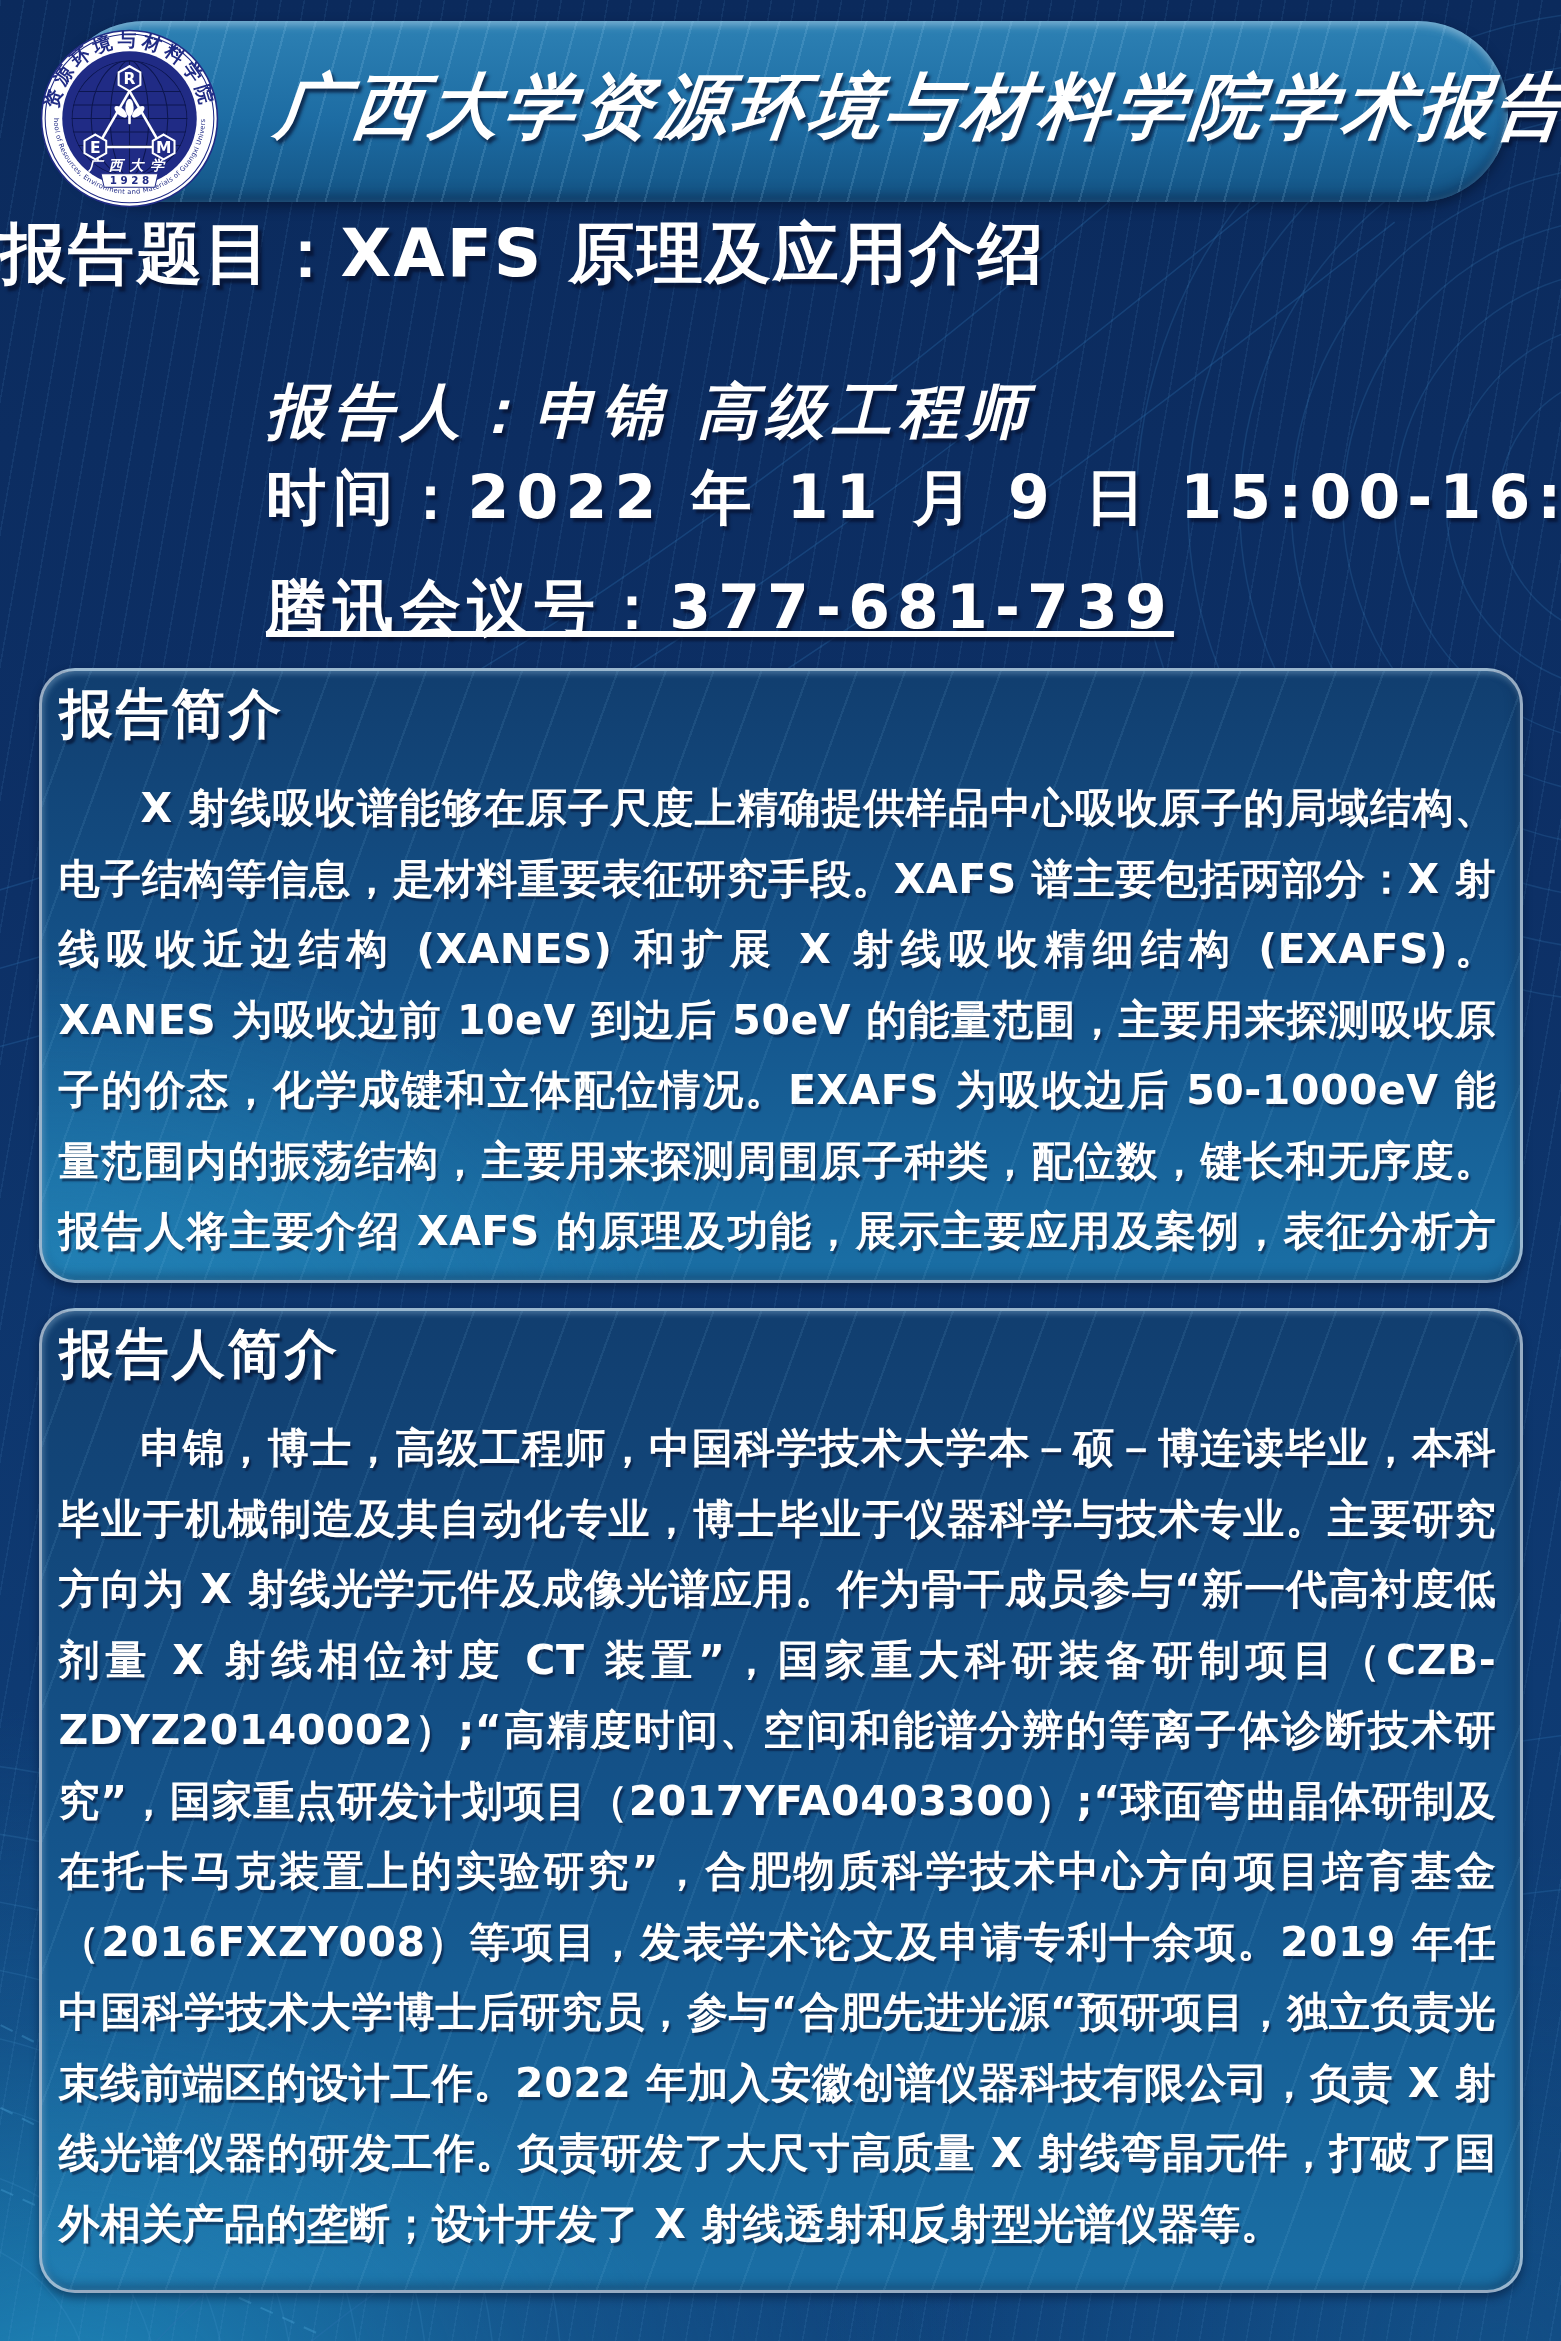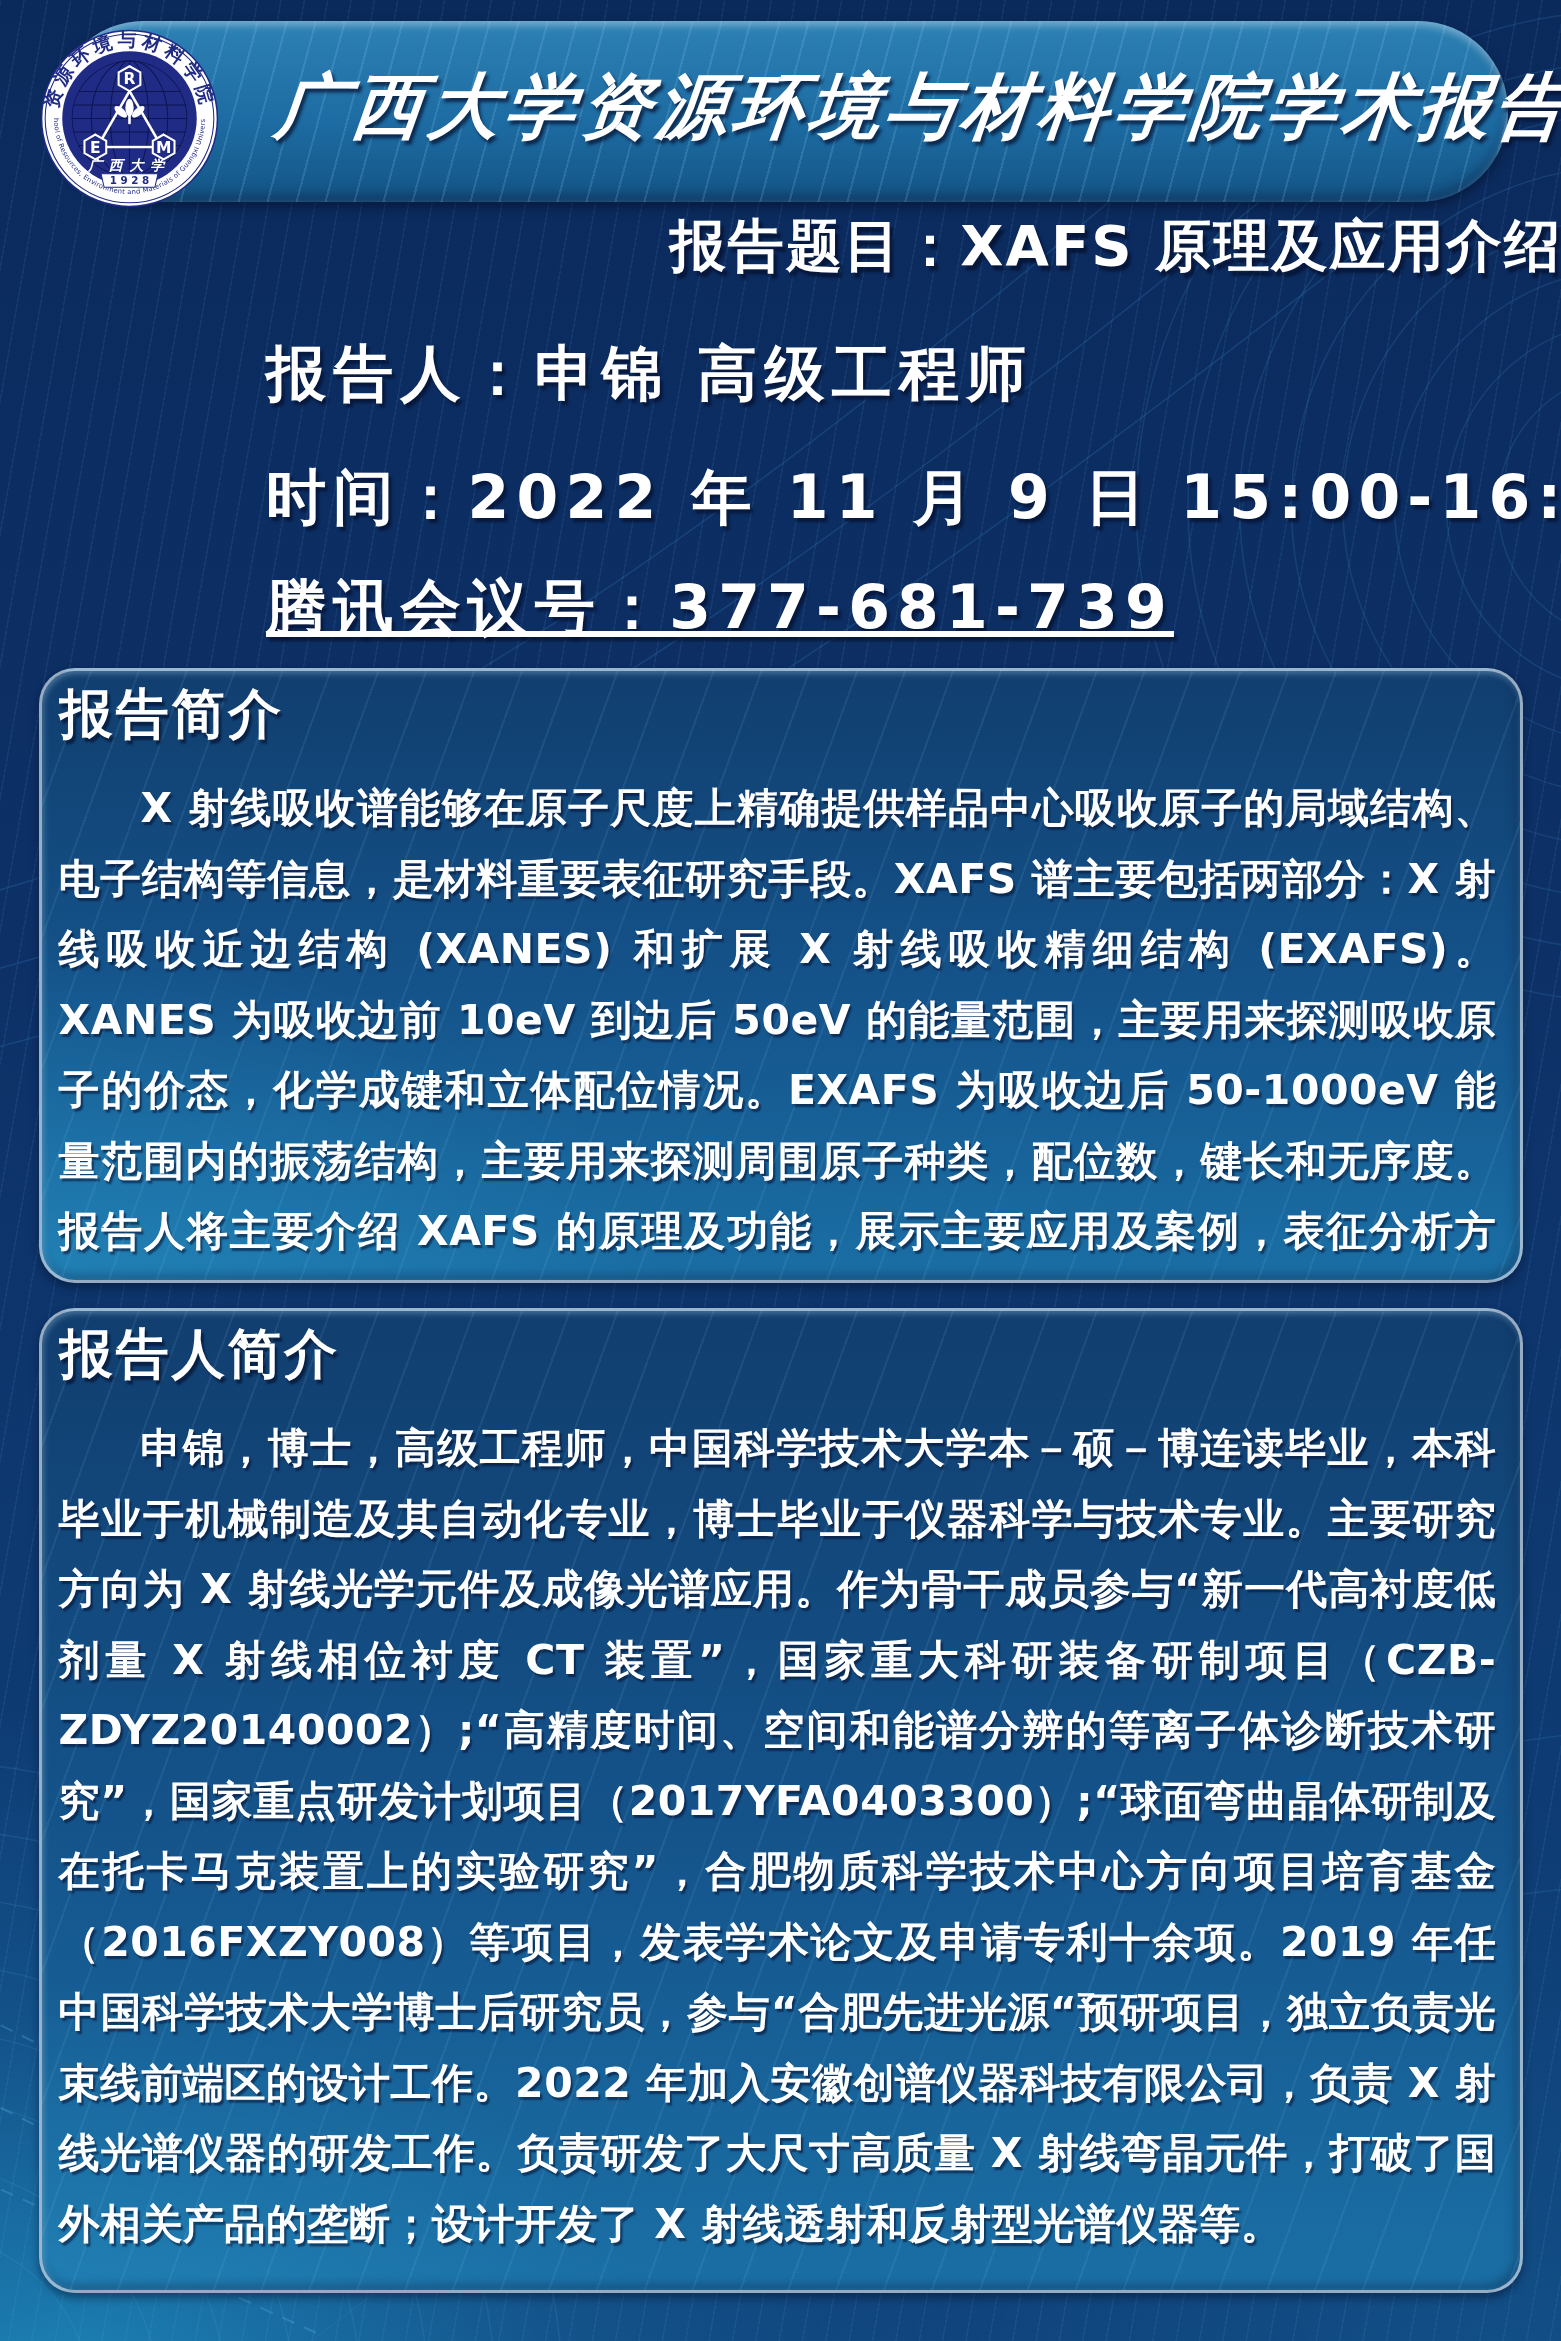--- a/index.html
+++ b/index.html
@@ -36,29 +36,29 @@
     position:absolute;left:222px;right:46px;top:50%;transform:translateY(-54%) skewX(-6deg);
     margin:0;font-size:71px;font-weight:bold;font-style:italic;letter-spacing:5.2px;
     text-align:center;white-space:nowrap;
     text-shadow:3.1px 4.1px 3.1px rgba(5,15,45,0.7);
   }
   .logo{position:absolute;left:-14.5px;top:8.3px;width:179px;height:179px;}
 
   
   .talk-title{
     position:absolute;left:0;right:0;top:209px;z-index:2;margin:0;
-    text-align:right;font-size:56px;font-weight:bold;letter-spacing:2.1px;white-space:nowrap;
+    text-align:left;font-size:66px;font-weight:bold;letter-spacing:2.1px;white-space:nowrap;
     text-shadow:3.6px 4.6px 2.6px rgba(5,15,45,0.72);
   }
   .info-line{
     position:absolute;left:266px;z-index:2;margin:0;
     font-size:60px;font-weight:bold;letter-spacing:7.2px;white-space:nowrap;
     text-shadow:3.1px 4.1px 2.6px rgba(5,15,45,0.7);
   }
-  .info-speaker{top:334px;}
+  .info-speaker{top:372px;font-style:italic;}
   .info-time{top:458px;}
   .info-meeting{top:568px;text-decoration:underline;}
 
   
   .panel{
     position:absolute;left:39px;width:1484px;z-index:1;box-sizing:border-box;
     border-radius:36px;
     border:3.6px solid rgba(190,203,218,0.78);
     background:
       radial-gradient(ellipse 1033px 671px at 0% 112%, rgba(42,150,200,0.55), rgba(42,150,200,0) 62%),

